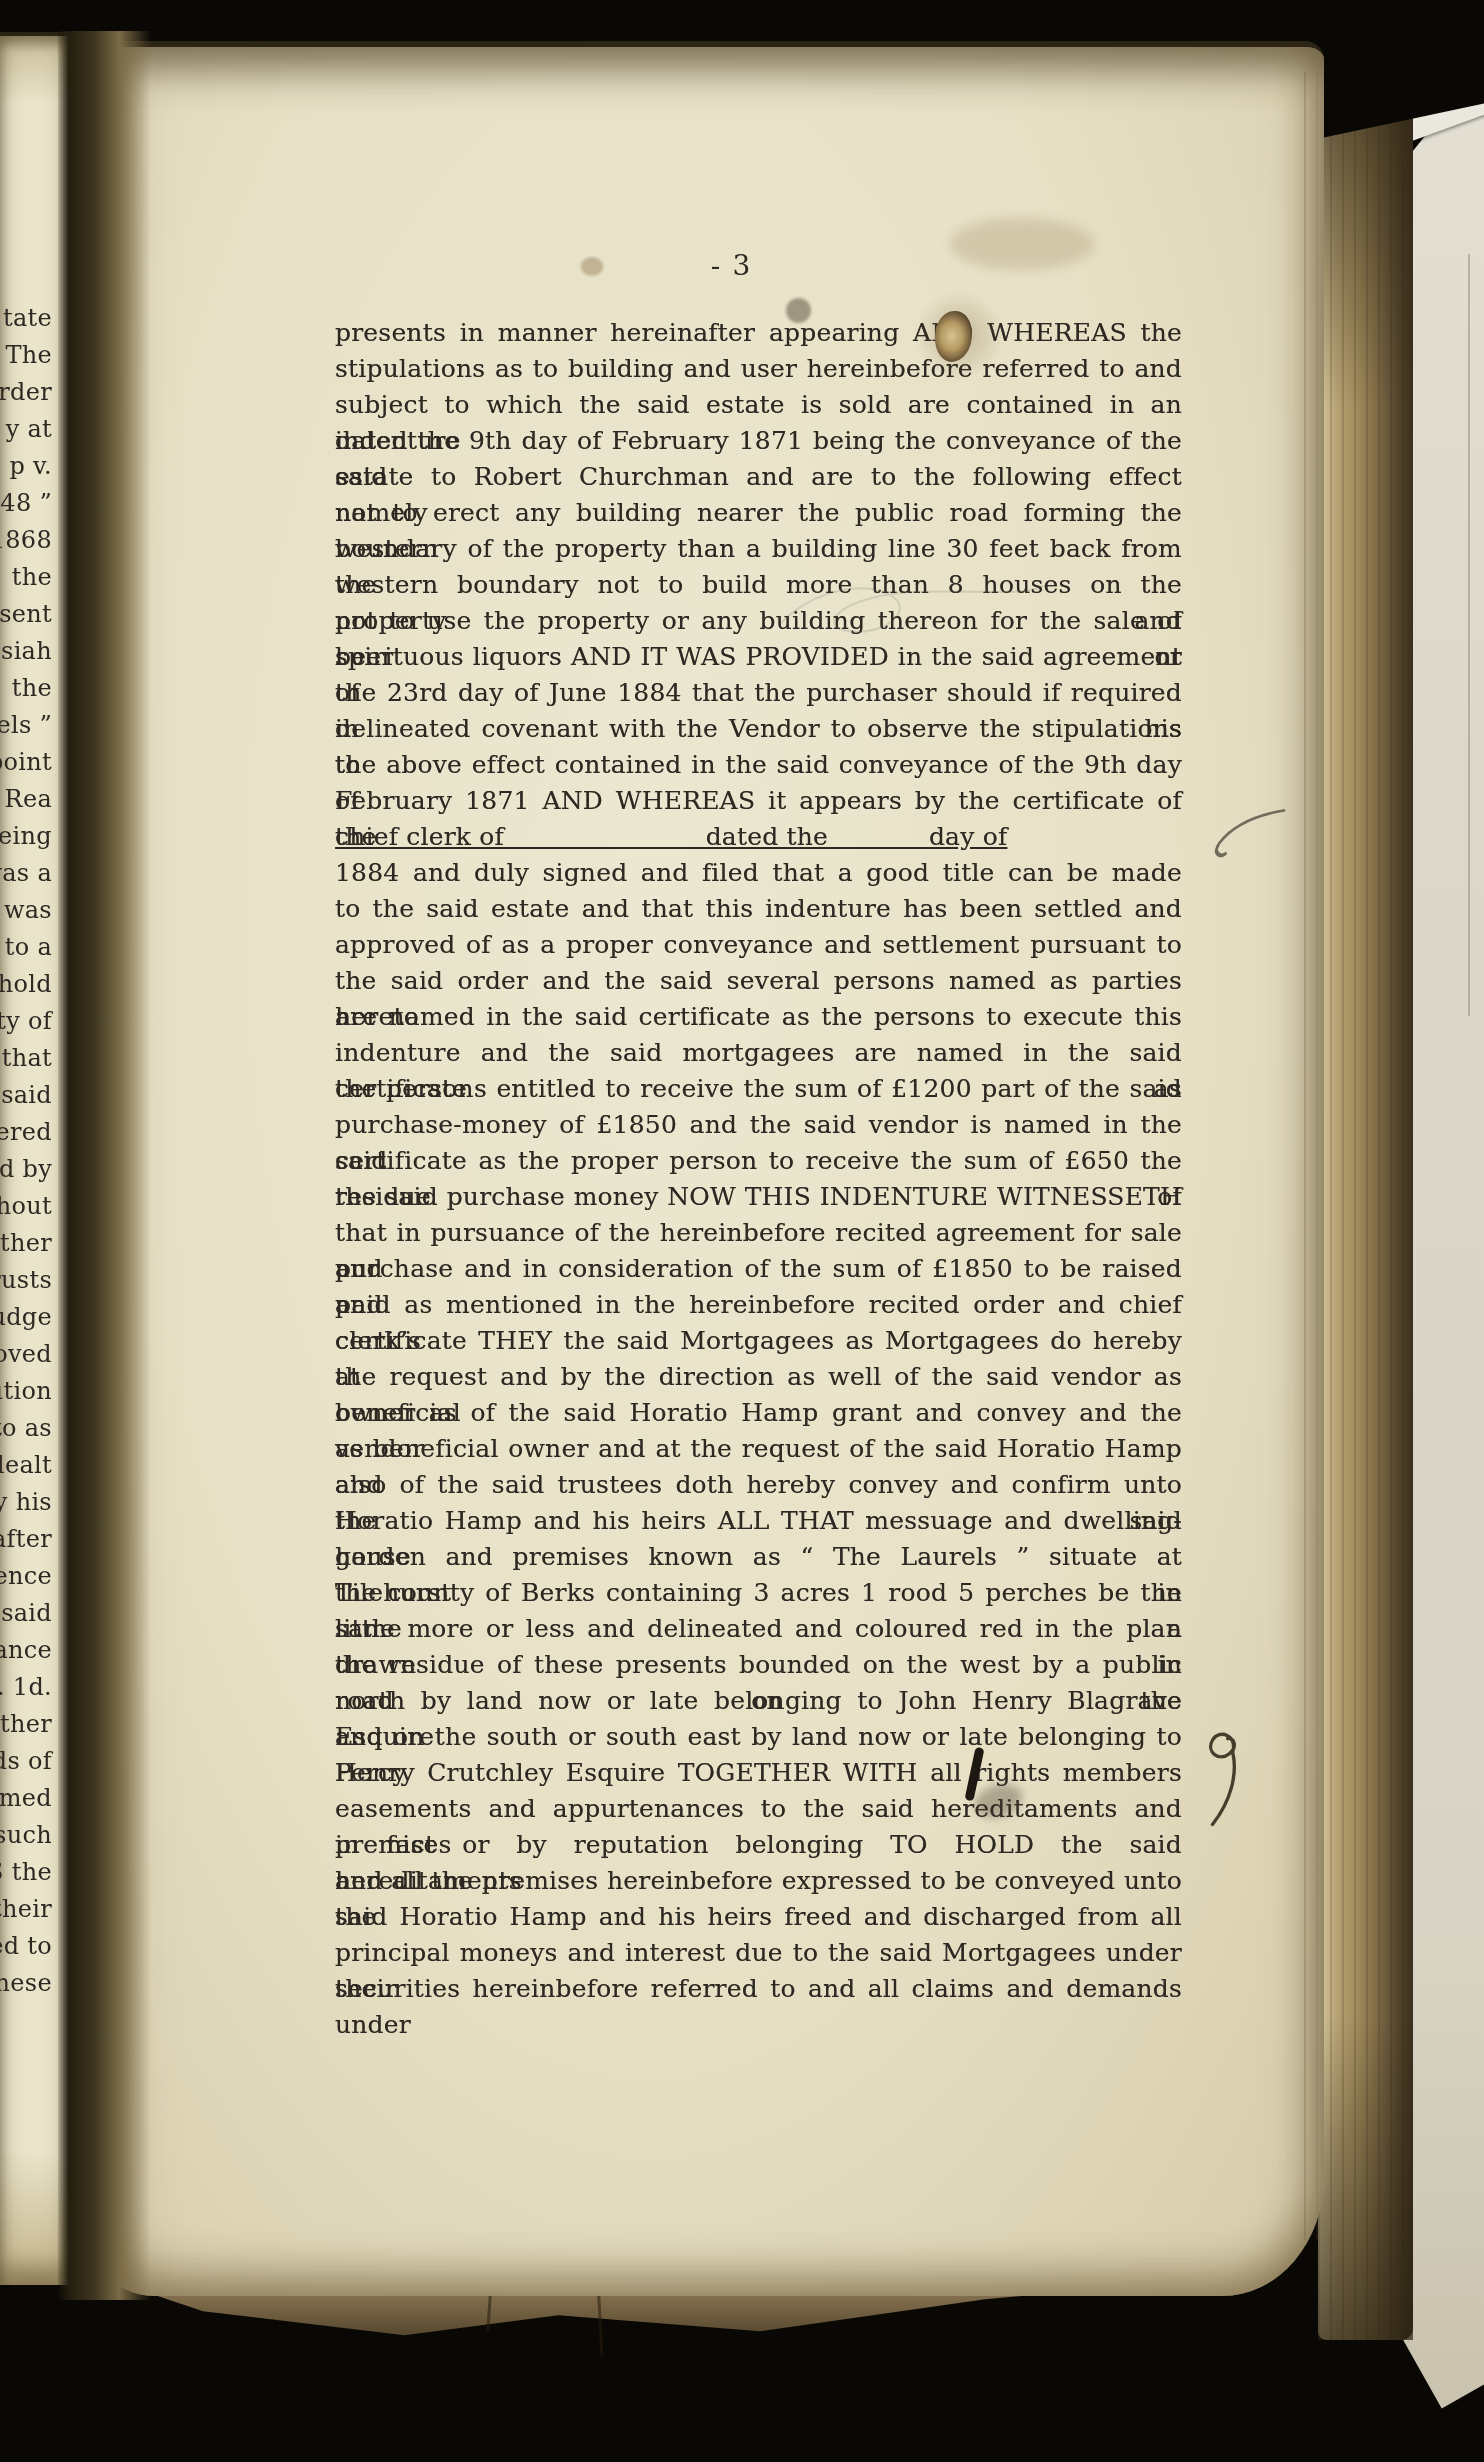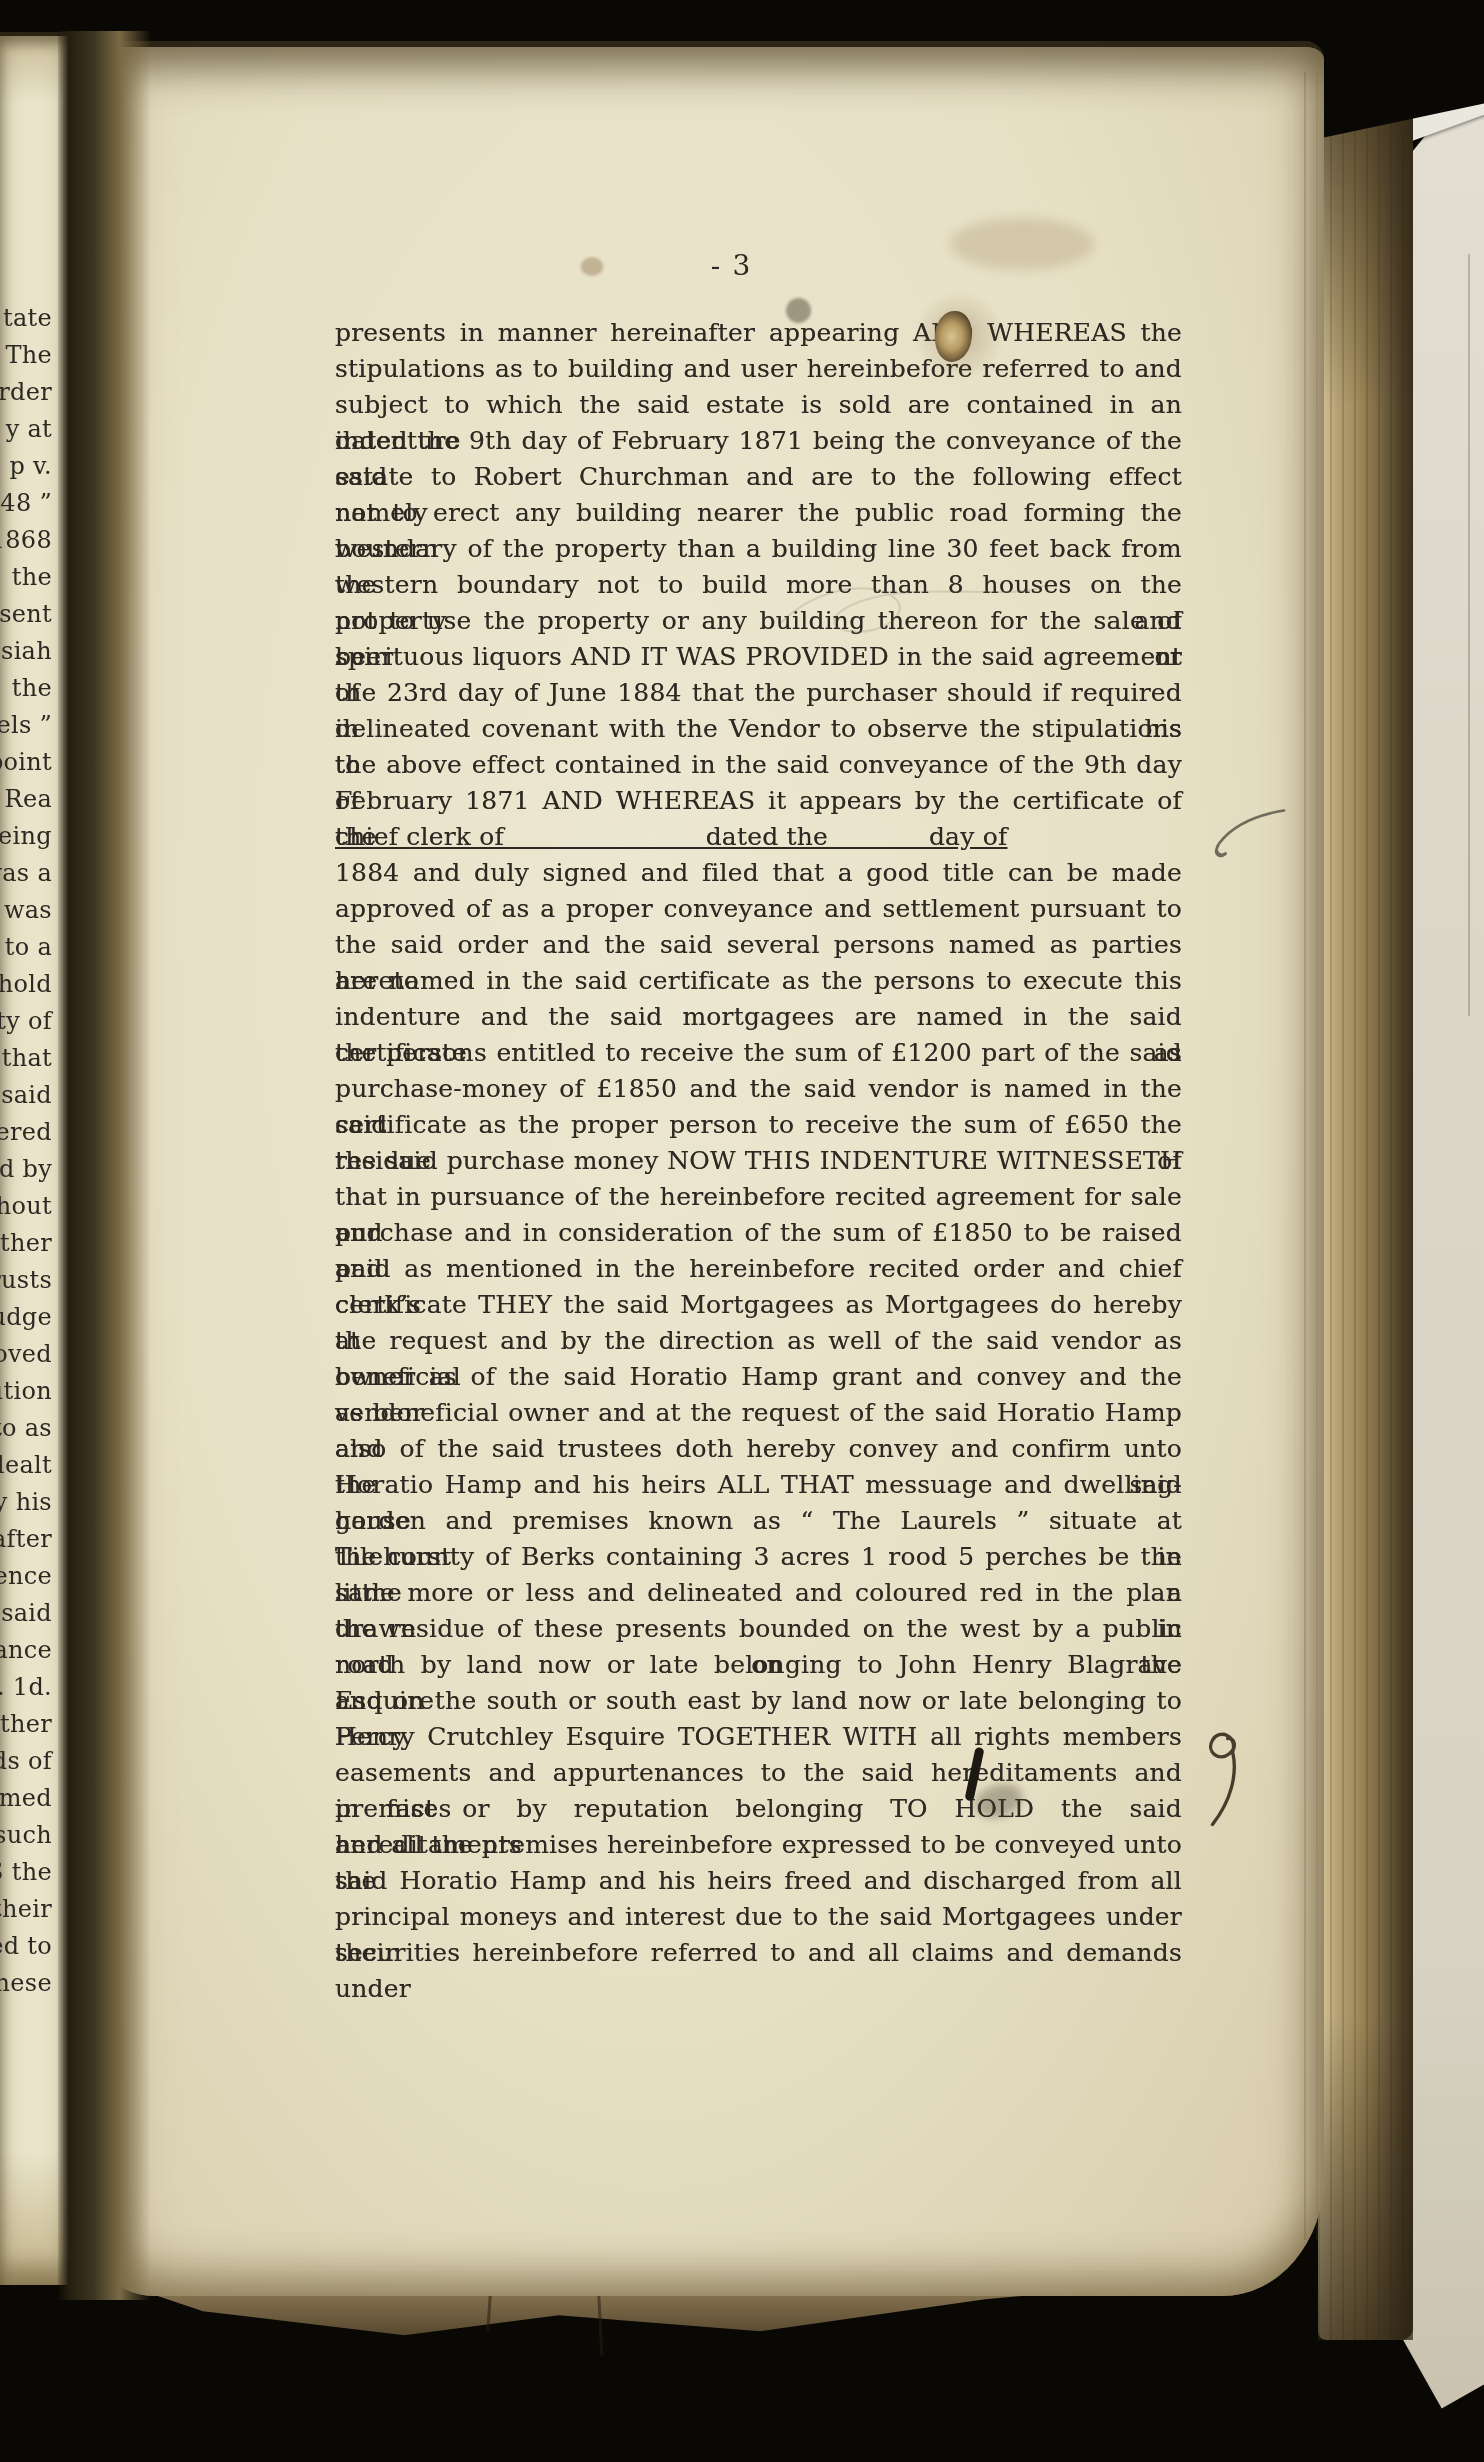--- a/index.html
+++ b/index.html
@@ -206,20 +206,21 @@
       <div class="line">boundary of the property than a building line 30 feet back from the</div>
       <div class="line">western boundary not to build more than 8 houses on the property and</div>
       <div class="line">not to use the property or any building thereon for the sale of beer or</div>
       <div class="line">spirituous liquors AND IT WAS PROVIDED in the said agreement of</div>
       <div class="line">the 23rd day of June 1884 that the purchaser should if required in his</div>
       <div class="line">delineated covenant with the Vendor to observe the stipulations to</div>
       <div class="line">the above effect contained in the said conveyance of the 9th day of</div>
       <div class="line">February 1871 AND WHEREAS it appears by the certificate of the</div>
       <div class="line no-just">chief clerk of        dated the    day of</div>
       <div class="line">1884 and duly signed and filed that a good title can be made</div>
+      <div class="line">to the said estate and that this indenture has been settled and</div>
       <div class="line">approved of as a proper conveyance and settlement pursuant to</div>
       <div class="line">the said order and the said several persons named as parties hereto</div>
       <div class="line">are named in the said certificate as the persons to execute this</div>
       <div class="line">indenture and the said mortgagees are named in the said certificate as</div>
       <div class="line">the persons entitled to receive the sum of £1200 part of the said</div>
       <div class="line">purchase-money of £1850 and the said vendor is named in the said</div>
       <div class="line">certificate as the proper person to receive the sum of £650 the residue of</div>
       <div class="line">the said purchase money NOW THIS INDENTURE WITNESSETH</div>
       <div class="line">that in pursuance of the hereinbefore recited agreement for sale and</div>
       <div class="line">purchase and in consideration of the sum of £1850 to be raised and</div>

